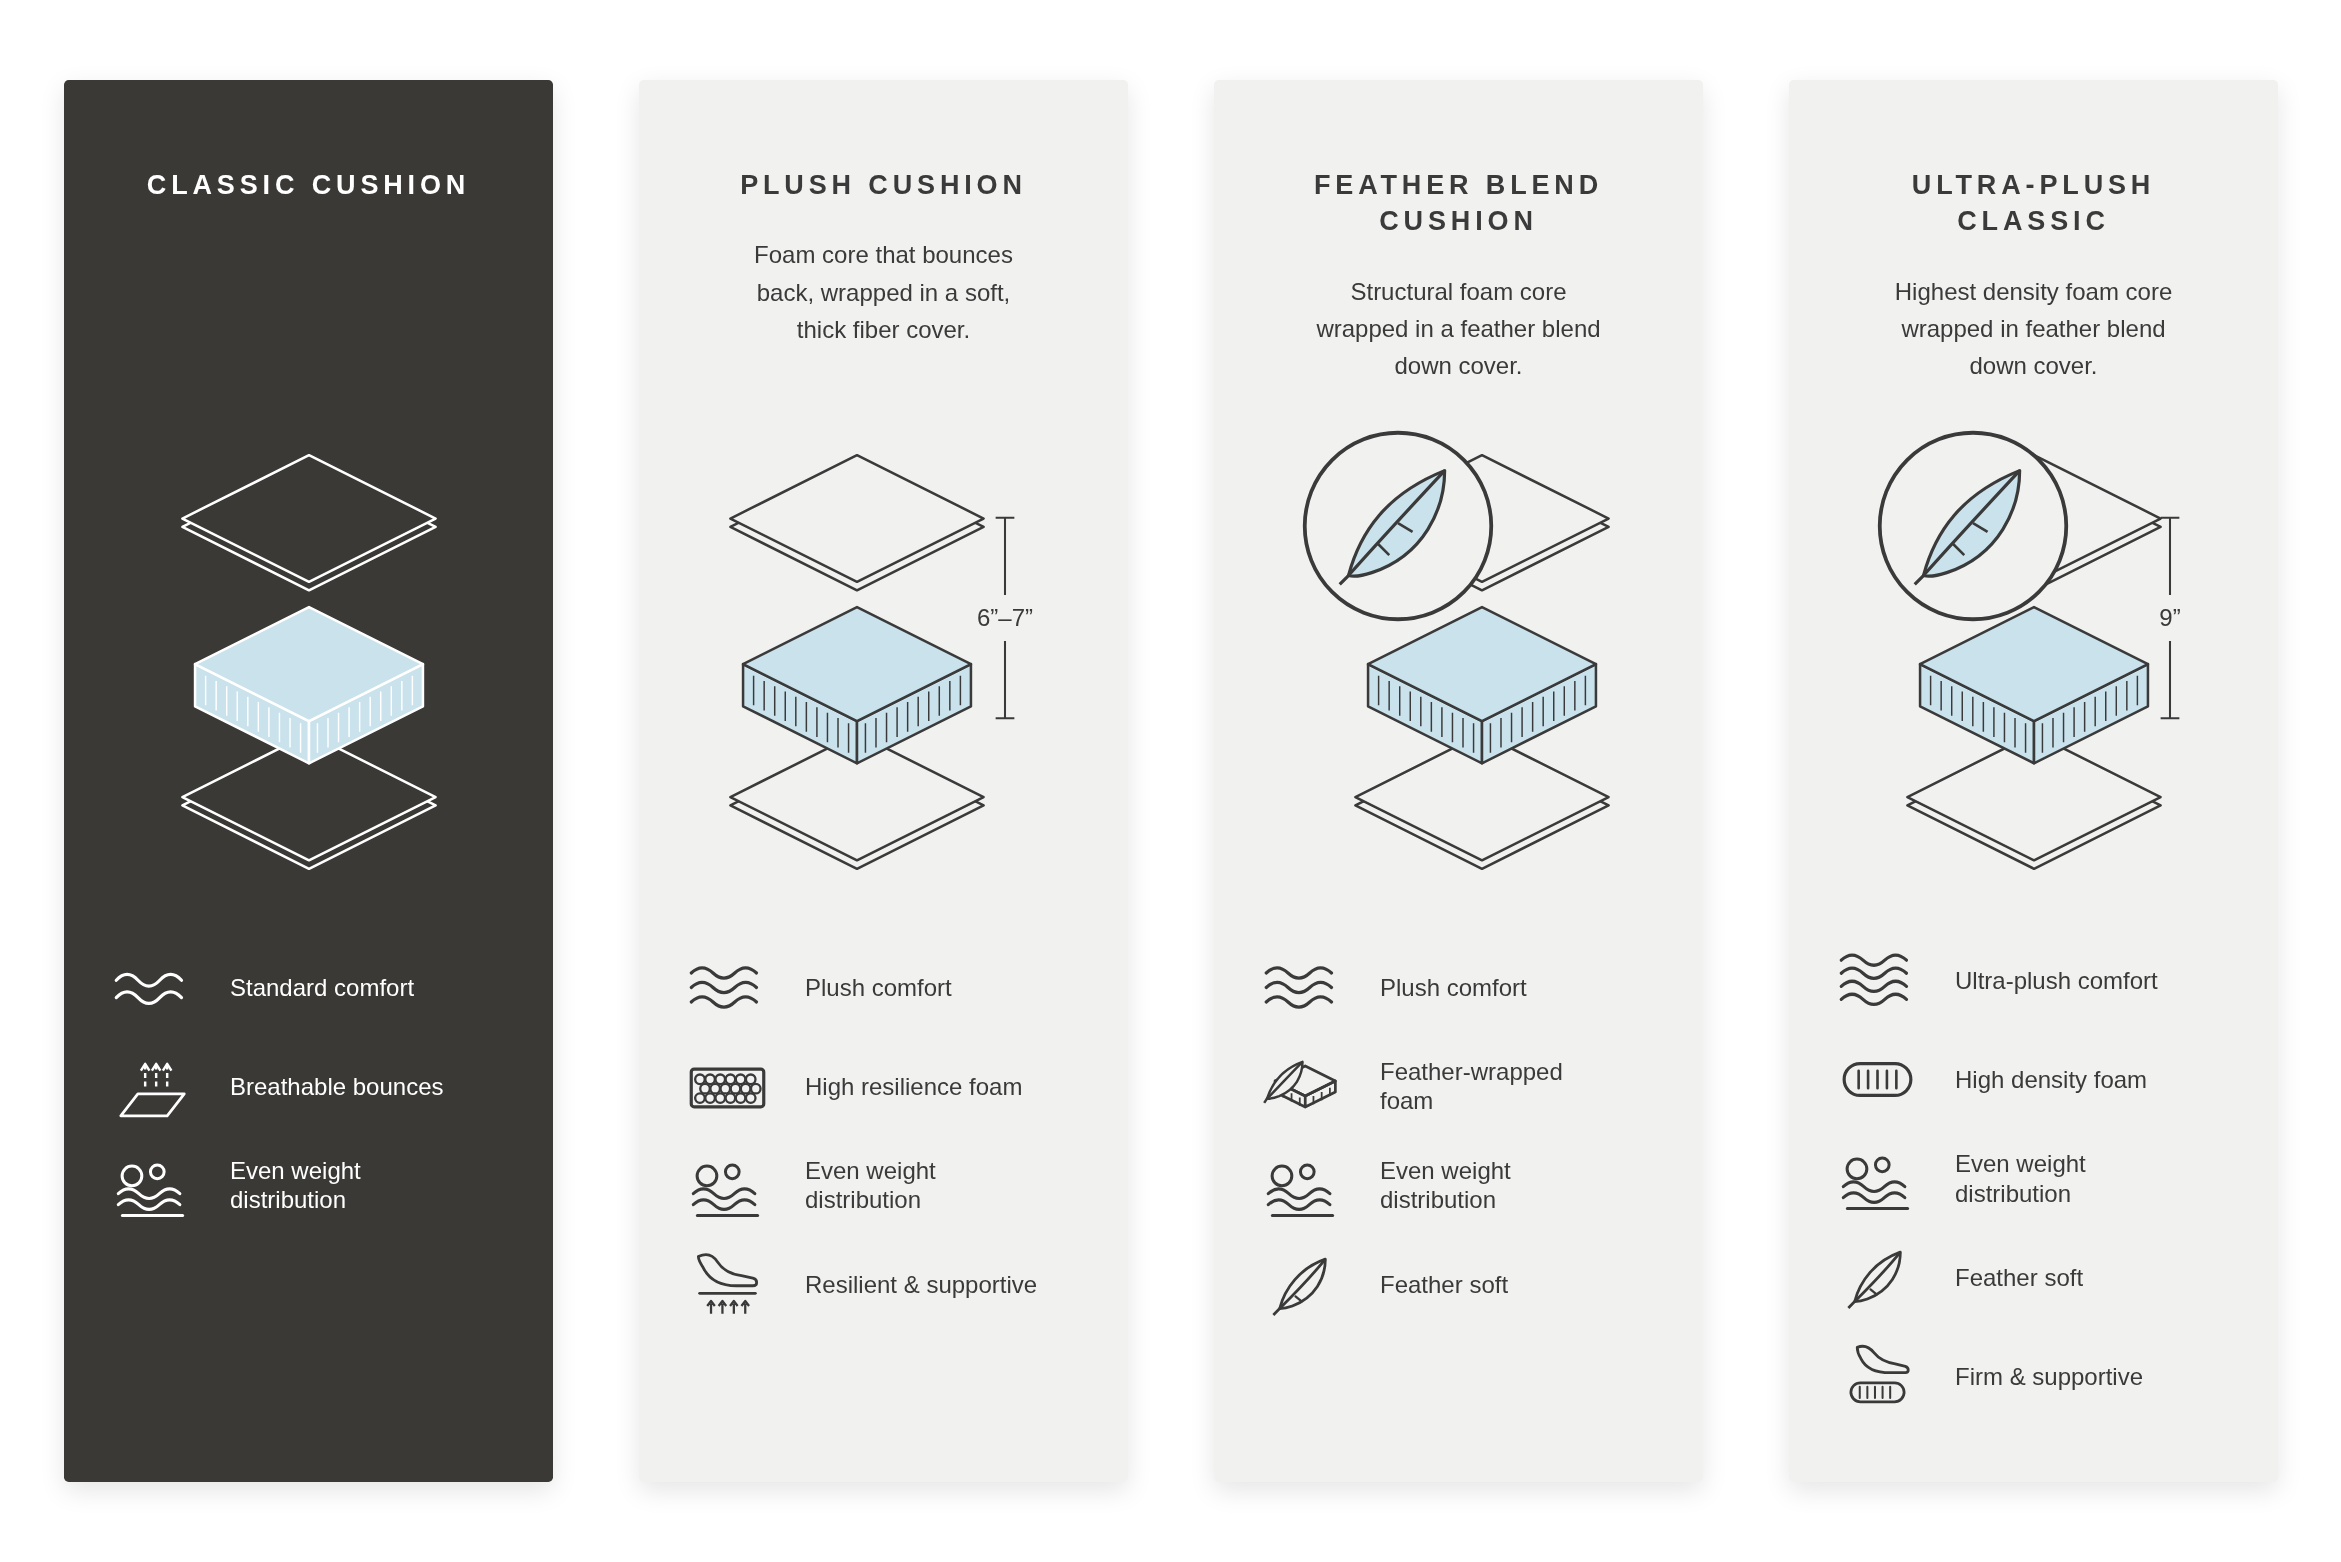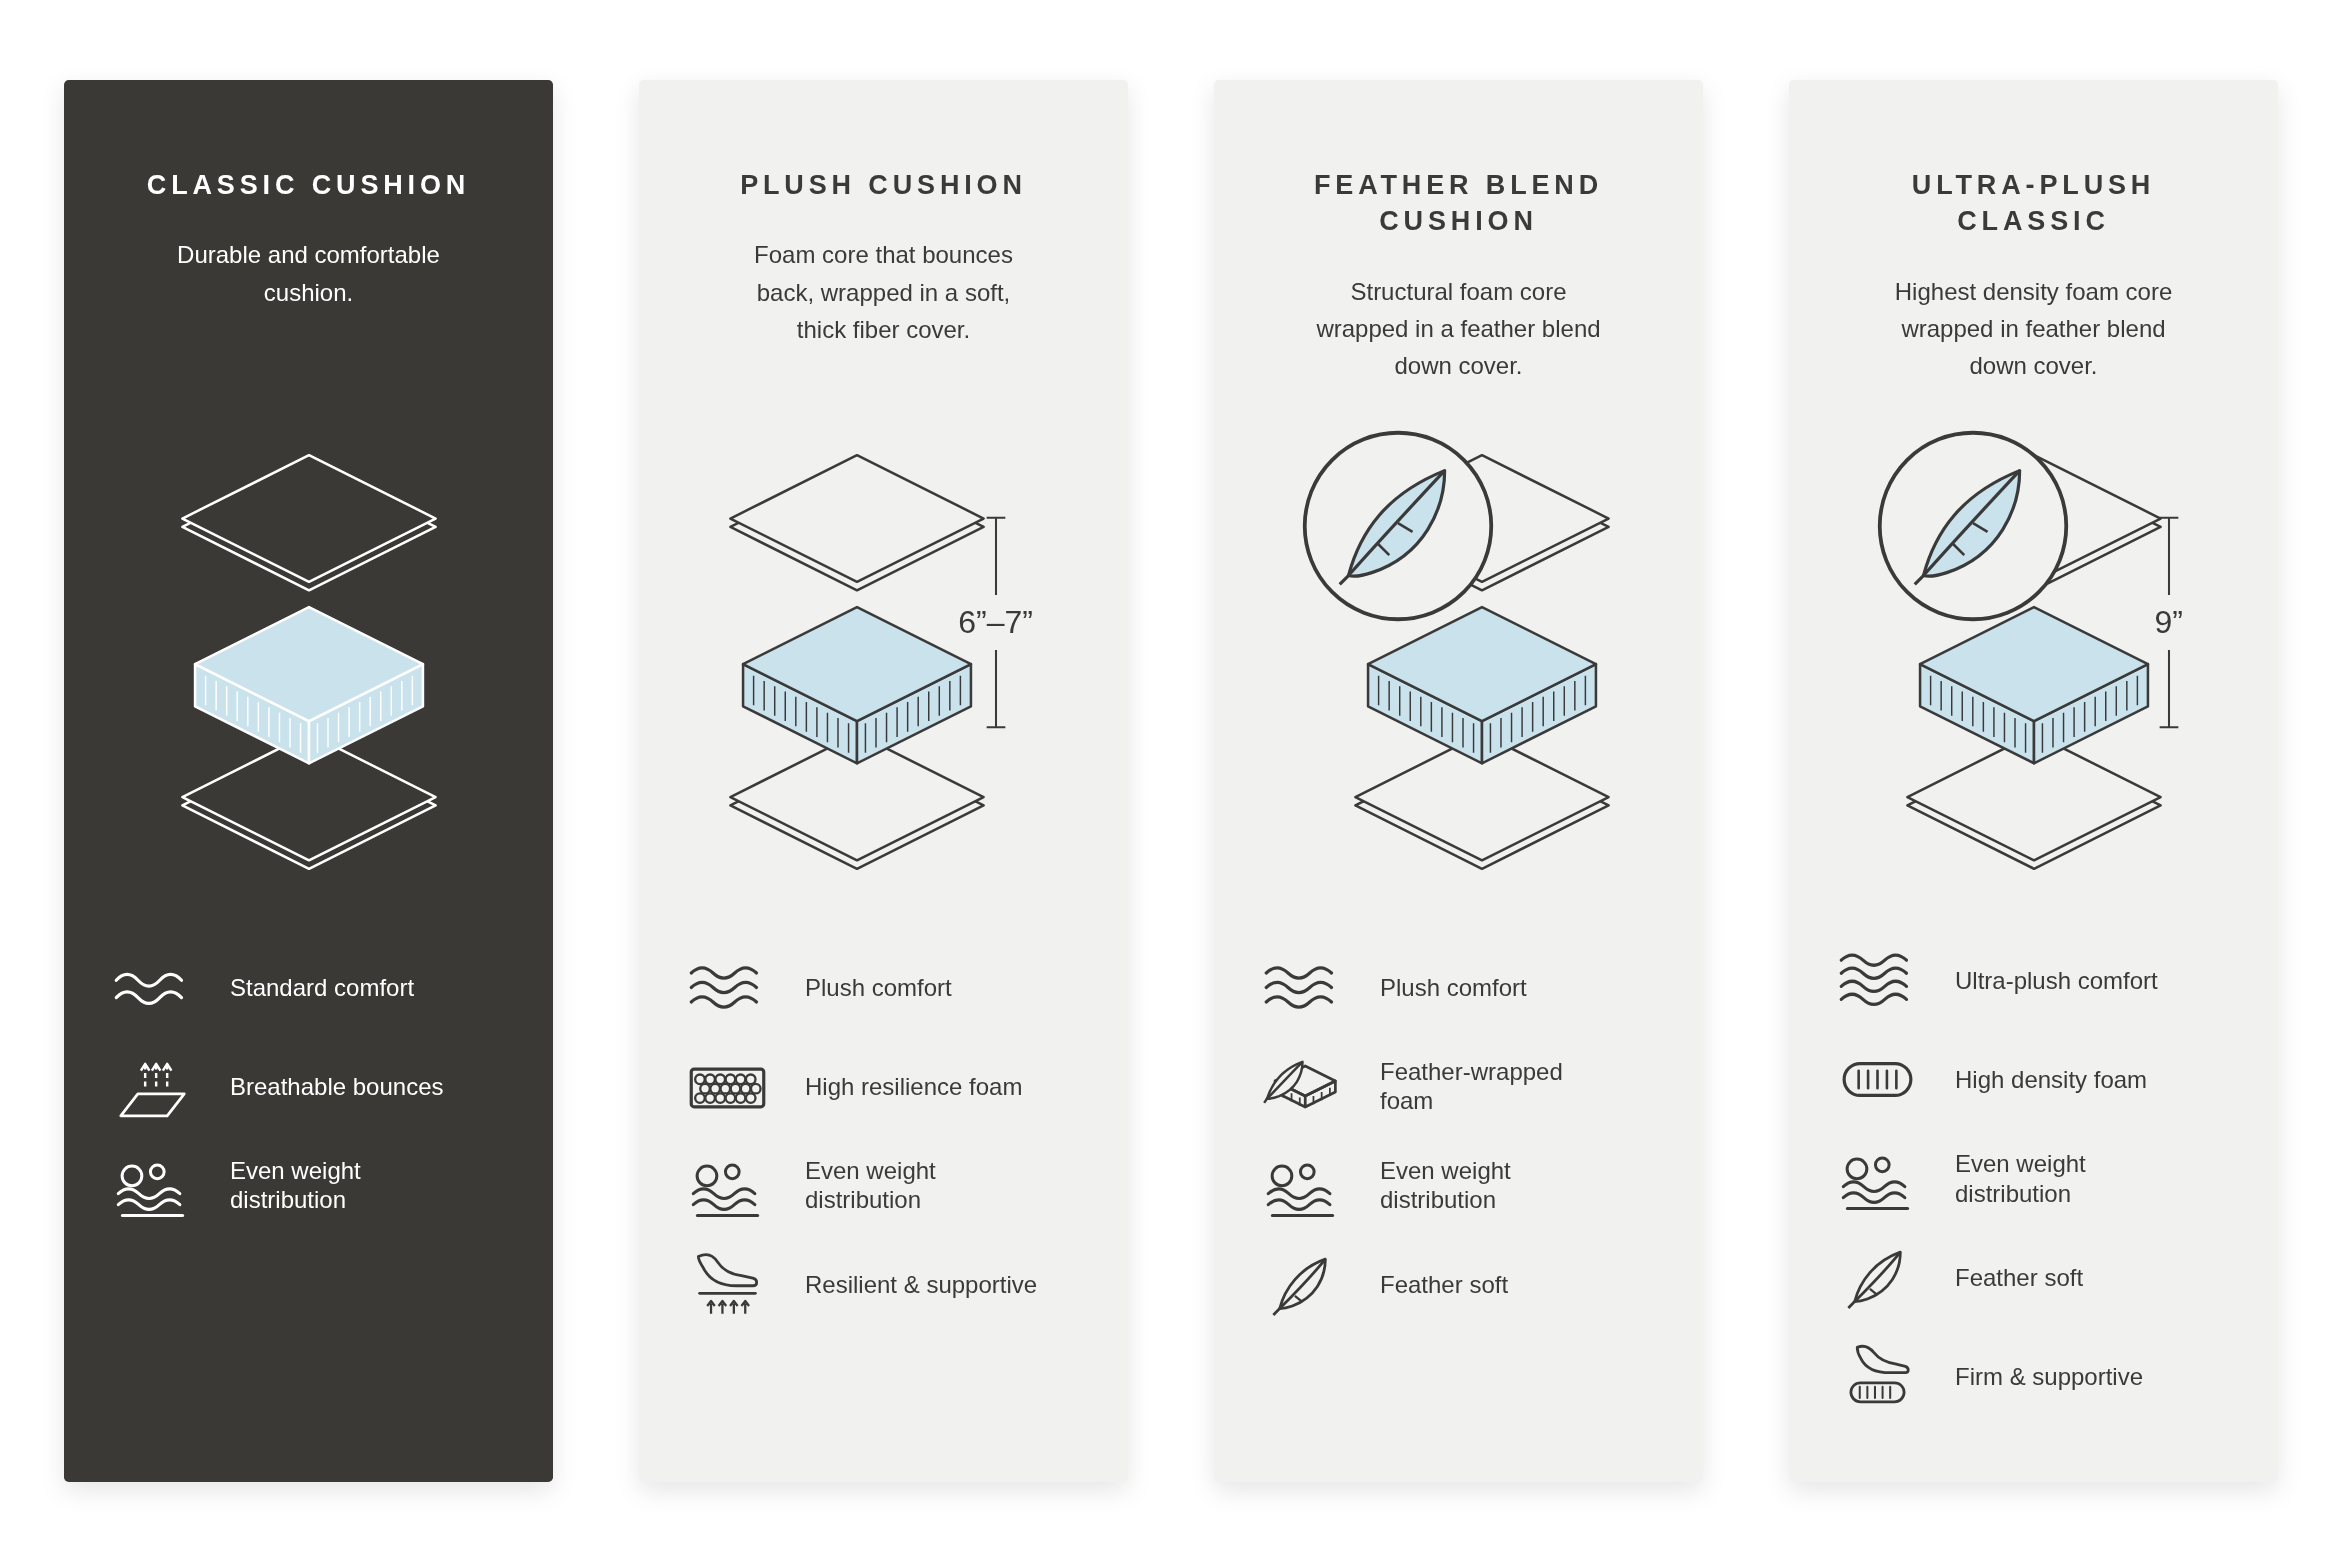--- a/index.html
+++ b/index.html
@@ -19,21 +19,21 @@
   .panel-header{min-height:280px;}
   .title{font-size:27px;font-weight:700;letter-spacing:.18em;text-align:center;line-height:1.35;margin-bottom:33px;padding:0 17.5px;}
   .desc{font-size:24px;line-height:1.55;text-align:center;padding:0 55px;}
   .diagram{position:relative;height:431px;margin:3.5px 0 69px;display:flex;justify-content:center;}
   .cushion{width:338px;height:422px;}
   .shift-left{transform:translateX(-27px);}
   .shift-right{transform:translateX(23px);}
   .badge{position:absolute;left:37px;top:-27px;width:204px;height:204px;}
   .measure{position:absolute;right:50px;top:65px;display:flex;flex-direction:column;align-items:center;color:inherit;}
   .m-seg{width:26px;height:79px;}
-  .m-label{font-size:32px;margin:9.3px 0;white-space:nowrap;}
+  .m-label{font-size:24px;margin:9.3px 0;white-space:nowrap;}
   .features{list-style:none;margin-top:2.3px;}
   .feature{display:flex;align-items:center;margin-bottom:30px;}
   .ficon{width:87px;height:69px;flex:none;margin-right:34px;}
   .flabel{font-size:24px;line-height:1.22;max-width:233px;}
   .defs-store{position:absolute;width:0;height:0;overflow:hidden;}
 </style>
 </head>
 <body>
 
 <svg class="defs-store" aria-hidden="true">
@@ -139,21 +139,20 @@
       <path d="M16 35 V44 M22 35 V44 M28 35 V44 M34 35 V44 M40 35 V44" fill="none" stroke="currentColor" stroke-width="1.6" stroke-linecap="round"></path>
     </symbol>
   </defs>
 </svg>
 
 <main class="canvas">
 
   <section class="panel panel--dark">
     <header class="panel-header">
       <h2 class="title">CLASSIC CUSHION</h2>
-      <p class="desc">Durable and comfortable cushion.</p>
     </header>
     <div class="diagram">
       <svg class="cushion" viewBox="0 0 580 725" width="338" height="422">
           <use href="#i-cushion"></use>
         </svg>
     </div>
     <ul class="features">
       <li class="feature">
         <svg class="ficon" viewBox="0 0 150 118" width="87" height="69">
             <use href="#i-waves2"></use>

